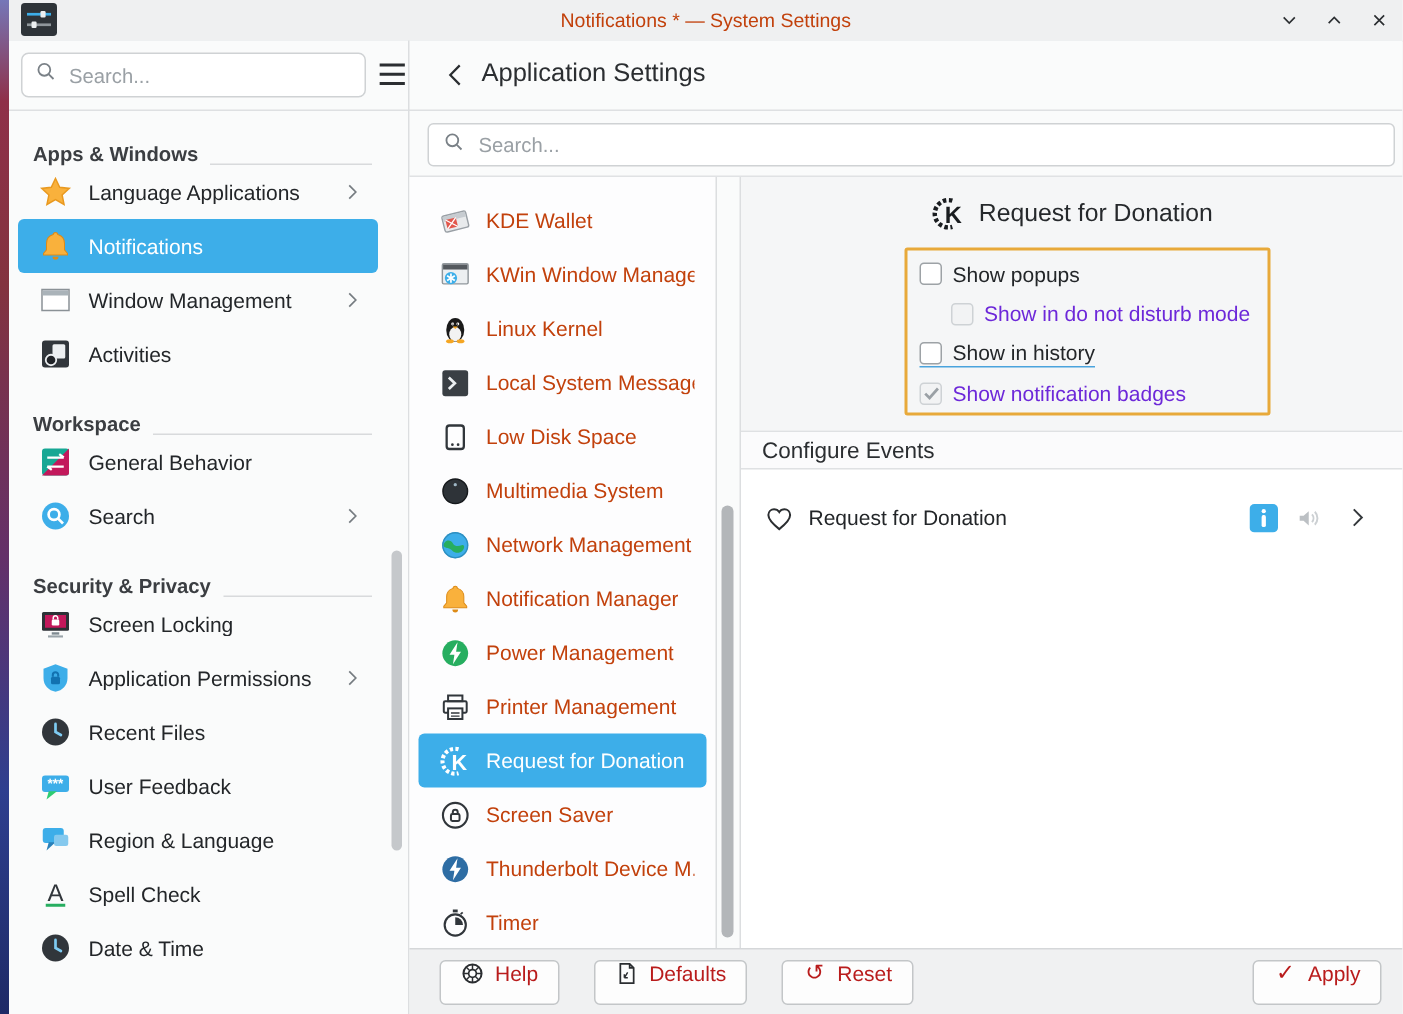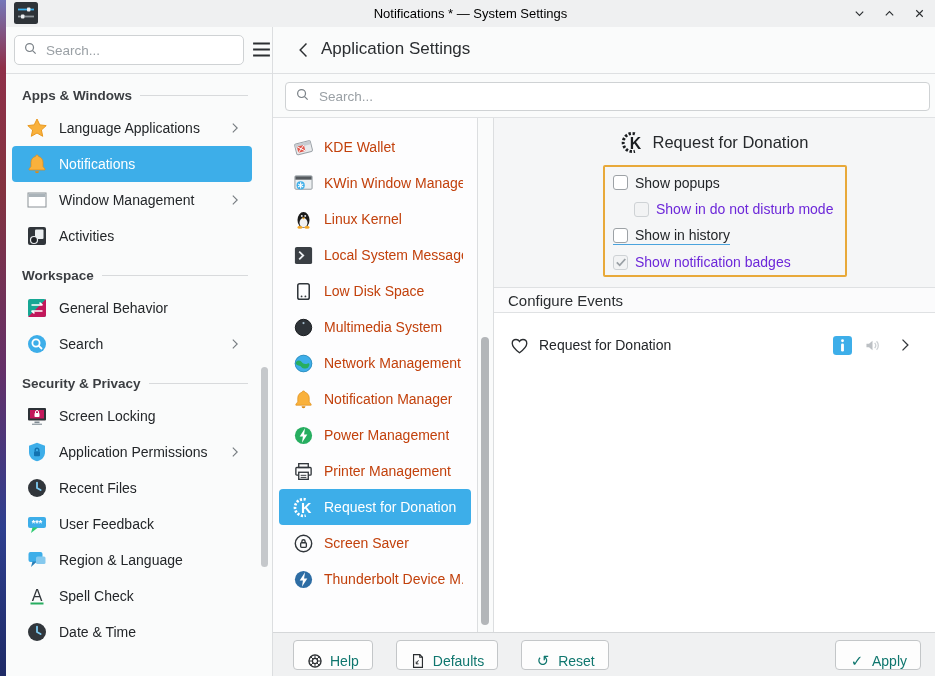--- a/index.html
+++ b/index.html
@@ -7,42 +7,42 @@
        font-family:"Liberation Sans","DejaVu Sans",sans-serif;color:#232629;
        -webkit-font-smoothing:antialiased;}
   #app{position:relative;width:935px;height:676px;background:#fafbfb;}
   .wallpaper{position:absolute;left:0;top:0;width:6px;height:676px;
     background:linear-gradient(180deg,#7577b8 0%,#8f3049 10%,#83333f 28%,#643069 55%,#2e3f8f 78%,#1e2a66 100%);}
   
   .titlebar{position:absolute;left:6px;top:0;right:0;height:27px;background:#eff0f1;
     border-bottom:1px solid #d7d9db;display:flex;align-items:center;}
   .tb-icon{position:absolute;left:8px;top:2px;width:24px;height:22px;}
   .tb-icon svg{width:100%;height:100%;}
-  .tb-title{flex:1;text-align:center;font-size:13px;color:#000000;}
+  .tb-title{flex:1;text-align:center;font-size:13px;color:#c2410c;}
   .tb-controls{position:absolute;right:8px;top:0;height:27px;display:flex;align-items:center;gap:14px;}
   .tb-btn{width:16px;height:16px;display:flex;align-items:center;justify-content:center;cursor:default;}
   .tb-btn svg{width:13px;height:13px;}
   
   .topbar{position:absolute;left:6px;top:27px;right:0;height:46px;background:#fafbfb;
     border-bottom:1px solid #dee0e2;}
   .side-search{position:absolute;left:8px;top:8px;width:230px;height:30px;background:#fff;
     border:1px solid #cfd2d4;border-radius:5px;display:flex;align-items:center;padding:0 8px;box-sizing:border-box;gap:6px;}
   .side-search input{border:none;outline:none;flex:1;font-size:13.5px;color:#232629;background:transparent;
     font-family:inherit;}
   .side-search input::placeholder{color:#9aa0a5;}
   .hamburger{position:absolute;left:245px;top:13px;width:21px;height:19px;cursor:pointer;}
   .hamburger svg{width:100%;height:100%;}
   .back-btn{position:absolute;left:289px;top:14px;width:18px;height:18px;cursor:pointer;}
   .back-btn svg{width:100%;height:100%;}
   .page-title{position:absolute;left:315px;top:12px;font-size:17px;color:#2b2e31;}
   
   .v-div{position:absolute;left:272px;top:27px;bottom:0;width:1px;background:#dcdee0;}
   
   .sidebar{position:absolute;left:6px;top:74px;width:252px;bottom:0;overflow:hidden;padding-top:6px;box-sizing:border-box;background:#fafbfb;}
-  .sect{height:30px;display:flex;align-items:center;padding:0 10px 0 16px;gap:8px;margin-top:6px;}
+  .sect{height:30px;display:flex;align-items:flex-end;padding:0 10px 0 16px;gap:8px;margin-top:6px;}
   .sect:first-child{margin-top:0;}
   .sect .lbl{font-size:13.5px;font-weight:bold;color:#3b3e42;white-space:nowrap;}
   .sect .line{flex:1;height:1px;background:#d8dadc;}
   .s-item{height:36px;display:flex;align-items:center;padding:0 10px 0 14px;gap:11px;
     border-radius:4px;margin:0 6px;cursor:pointer;box-sizing:border-box;}
   .s-item .ic{width:22px;height:22px;flex:none;}
   .s-item .ic svg{width:100%;height:100%;}
   .s-item .txt{flex:1;font-size:14px;color:#232629;white-space:nowrap;overflow:hidden;}
   .s-item .chev{width:14px;height:14px;color:#767c81;flex:none;}
   .s-item .chev svg{width:100%;height:100%;}
@@ -98,21 +98,21 @@
   .event-row .txt{font-size:14px;flex:1;}
   .ev-ic{width:19px;height:19px;flex:none;display:flex;align-items:center;justify-content:center;}
   .ev-ic svg{width:100%;height:100%;}
   .ev-chev{width:16px;height:16px;color:#33373b;margin-left:6px;}
   .ev-chev svg{width:100%;height:100%;}
   .ev-ic.speaker{margin-left:2px;}
   
   .footer{position:absolute;left:273px;right:0;bottom:0;height:44px;background:#f0f1f2;
     border-top:1px solid #d5d7d9;display:flex;align-items:center;padding:0 14px 0 20px;box-sizing:border-box;gap:23px;}
   .btn{height:30px;background:#fdfdfd;border:1px solid #c3c6c8;border-radius:4px;
-    display:inline-flex;align-items:flex-end;gap:7px;padding:0 13px;font-size:14px;color:#0f766e;cursor:pointer;
+    display:inline-flex;align-items:flex-start;gap:7px;padding:0 13px;font-size:14px;color:#b91c1c;cursor:pointer;
     font-family:inherit;}
   .btn .bic{width:16px;height:16px;display:flex;align-items:center;justify-content:center;font-size:15px;line-height:1;}
   .btn .bic svg{width:100%;height:100%;}
   .btn.apply{margin-left:auto;}
 </style>
 </head>
 <body>
 
 <div id="app">
   <div class="wallpaper"></div>
@@ -410,20 +410,29 @@
             <path d="M9.3 10.2V8.8a1.7 1.7 0 0 1 3.4 0v1.4" fill="none" stroke="#31363b" stroke-width="1.4"></path>
           </svg></span>
         <span class="txt">Screen Saver</span>
       </div>
       <div class="a-item">
         <span class="ic"><svg viewBox="0 0 22 22">
             <circle cx="11" cy="11" r="9" fill="#2e6da4"></circle>
             <path d="M12.6 3.4L7 12h3.4l-1 6.6L15 10h-3.4z" fill="#fff"></path>
           </svg></span>
         <span class="txt">Thunderbolt Device M...</span>
+      </div>
+      <div class="a-item">
+        <span class="ic"><svg viewBox="0 0 22 22">
+            <rect x="9.3" y="1.4" width="3.4" height="2" fill="#31363b"></rect>
+            <line x1="14.8" y1="4.6" x2="16.2" y2="3.4" stroke="#31363b" stroke-width="1.3"></line>
+            <circle cx="11" cy="12.2" r="7.4" fill="none" stroke="#31363b" stroke-width="1.5"></circle>
+            <path d="M11 12.2V6.8a5.4 5.4 0 0 1 5.4 5.4z" fill="#31363b"></path>
+          </svg></span>
+        <span class="txt">Timer</span>
       </div>
     </div>
   <div class="applist-sep"></div>
   <div class="al-scroll"></div>
 
   <div class="pane">
     <div class="pane-top">
       <div class="pane-title">
         <span class="klogo">
           <svg viewBox="0 0 24 24">

